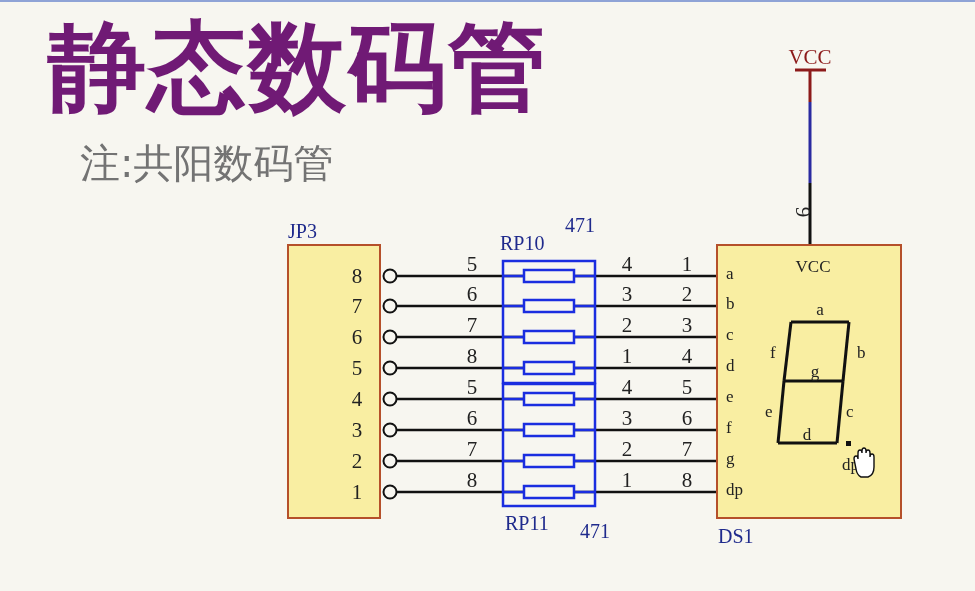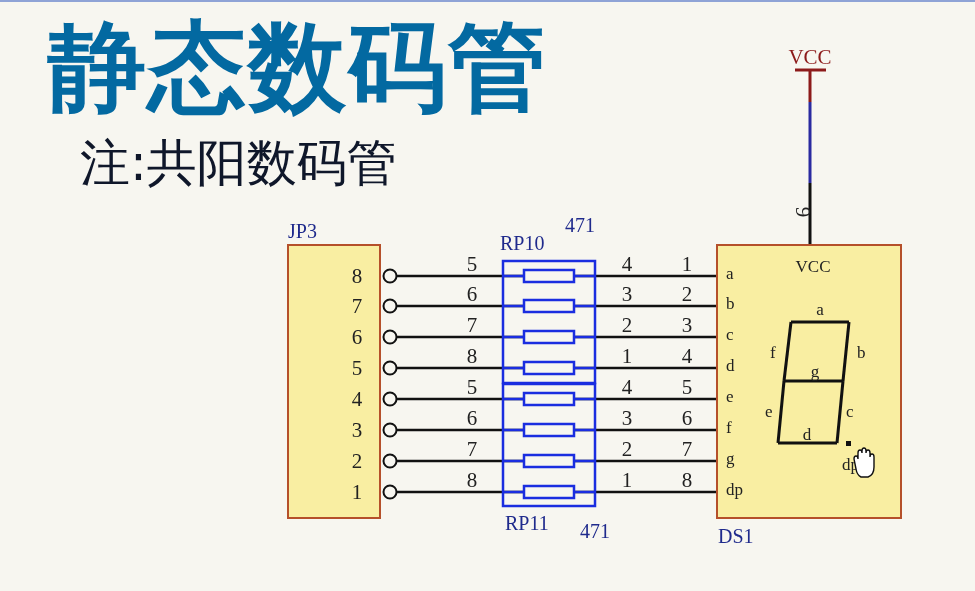--- a/index.html
+++ b/index.html
@@ -7,26 +7,26 @@
     width: 975px; height: 591px; overflow: hidden;
     background: #f7f6f0;
     position: relative;
     font-family: "Liberation Serif", "DejaVu Serif", serif;
   }
   .topline { position: absolute; left: 0; top: 0; width: 975px; height: 2px; background: #8fa3d6; }
   .title {
     position: absolute; left: 48px; top: 8px;
     font-family: "DejaVu Sans", "Liberation Sans", sans-serif;
     font-weight: bold; font-size: 98px; line-height: 118px;
-    color: #0369a1; letter-spacing: 2px;
+    color: #701a75; letter-spacing: 2px;
   }
   .note {
     position: absolute; left: 80px; top: 140px;
     font-family: "DejaVu Sans", "Liberation Sans", sans-serif;
-    font-size: 50px; line-height: 46px; color: #0f172a;
+    font-size: 40px; line-height: 46px; color: #737373;
   }
   svg.schematic { position: absolute; left: 0; top: 0; }
   .lbl-blue { fill: #1f2a8c; font-family: "Liberation Serif", serif; font-size: 20px; }
   .lbl-black { fill: #222; font-family: "Liberation Serif", serif; font-size: 21px; }
   .lbl-small { fill: #222; font-family: "Liberation Serif", serif; font-size: 17px; }
   .lbl-vcc { fill: #8c1a1a; font-family: "Liberation Serif", serif; font-size: 21px; }
 </style>
 </head>
 <body>
 

